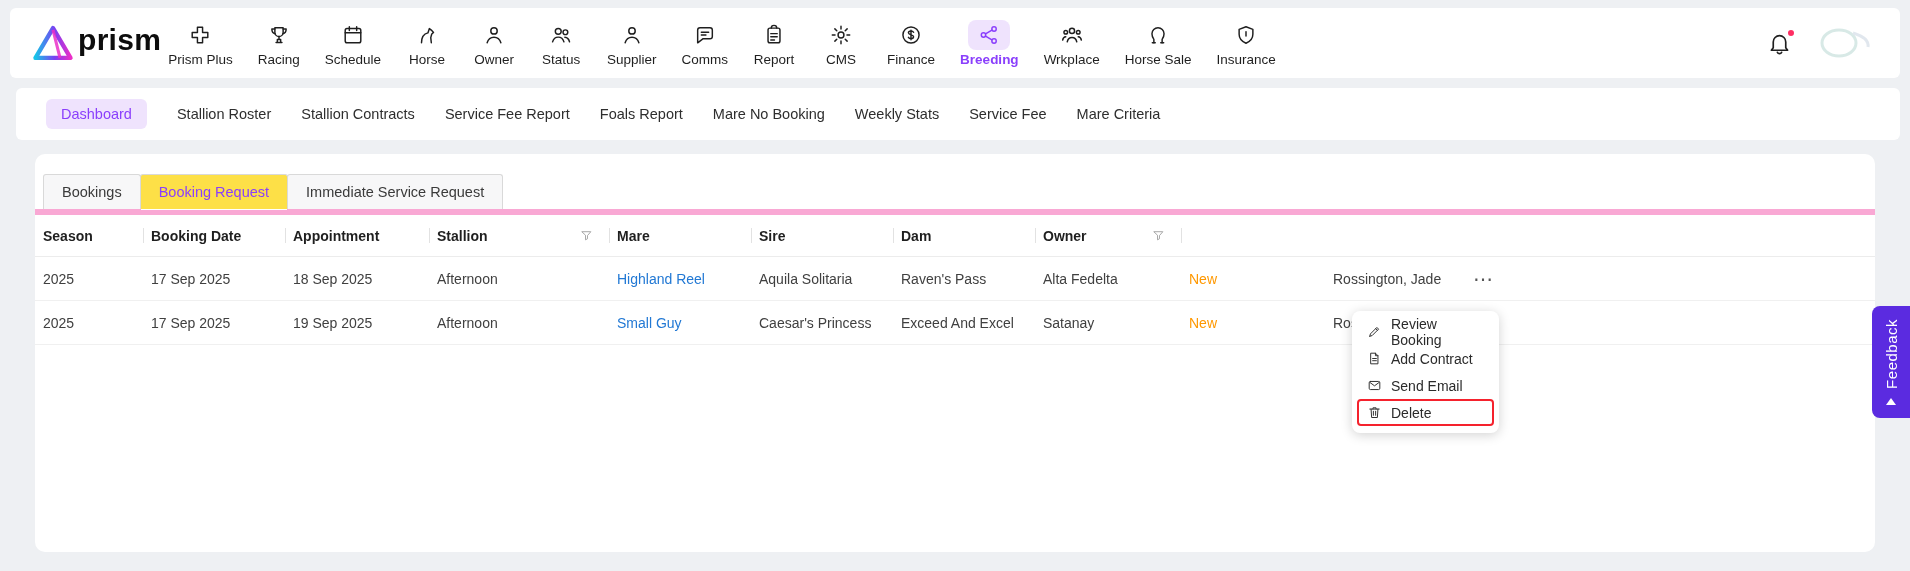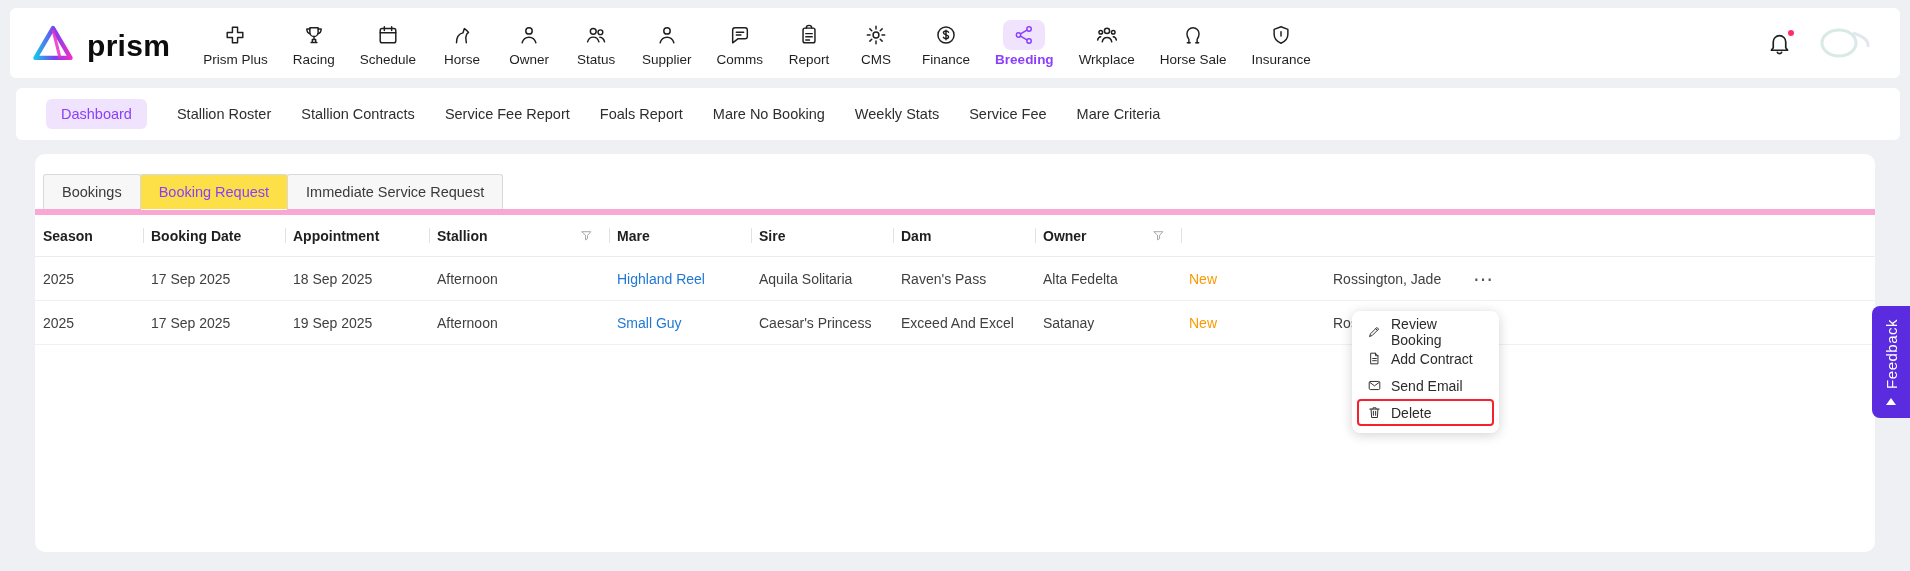--- a/index.html
+++ b/index.html
@@ -7,21 +7,21 @@
   body{
     width:1910px;height:571px;position:relative;overflow:hidden;
     background:#eef0f3;color:#333;font-size:14px;
     font-family:"Liberation Sans",sans-serif;
     --cols:108px 142px 144px 180px 142px 142px 142px 146px 144px 140px 1fr;
   }
   .icn{display:block}
   
   .header{position:absolute;left:10px;right:10px;top:8px;height:70px;background:#fff;border-radius:6px;
     display:flex;align-items:center;padding:0 22px}
-  .brand{display:flex;align-items:flex-end;gap:13px;margin-right:26px;cursor:pointer}
+  .brand{display:flex;align-items:flex-start;gap:4px;cursor:pointer}
   .brand-name{font-size:30px;font-weight:700;color:#0d0d0d;letter-spacing:.3px}
   .main-nav{display:flex;align-items:flex-start;gap:11px;flex:1}
   .nav-item{display:flex;flex-direction:column;align-items:center;gap:2px;padding:3px 7px;cursor:pointer;min-width:52px}
   .nav-icon{display:flex;align-items:center;justify-content:center;padding:4px 10px;border-radius:8px}
   .nav-item .icn{width:22px;height:22px;color:#1f1f1f}
   .nav-item.active .nav-icon{background:var(--accent-light)}
   .nav-item.active .icn{color:var(--accent)}
   .nav-label{font-size:13.5px;color:#1f1f1f;white-space:nowrap}
   .nav-item.active .nav-label{color:var(--accent);font-weight:700}
   .header-right{display:flex;align-items:center;gap:20px;margin-left:auto}

